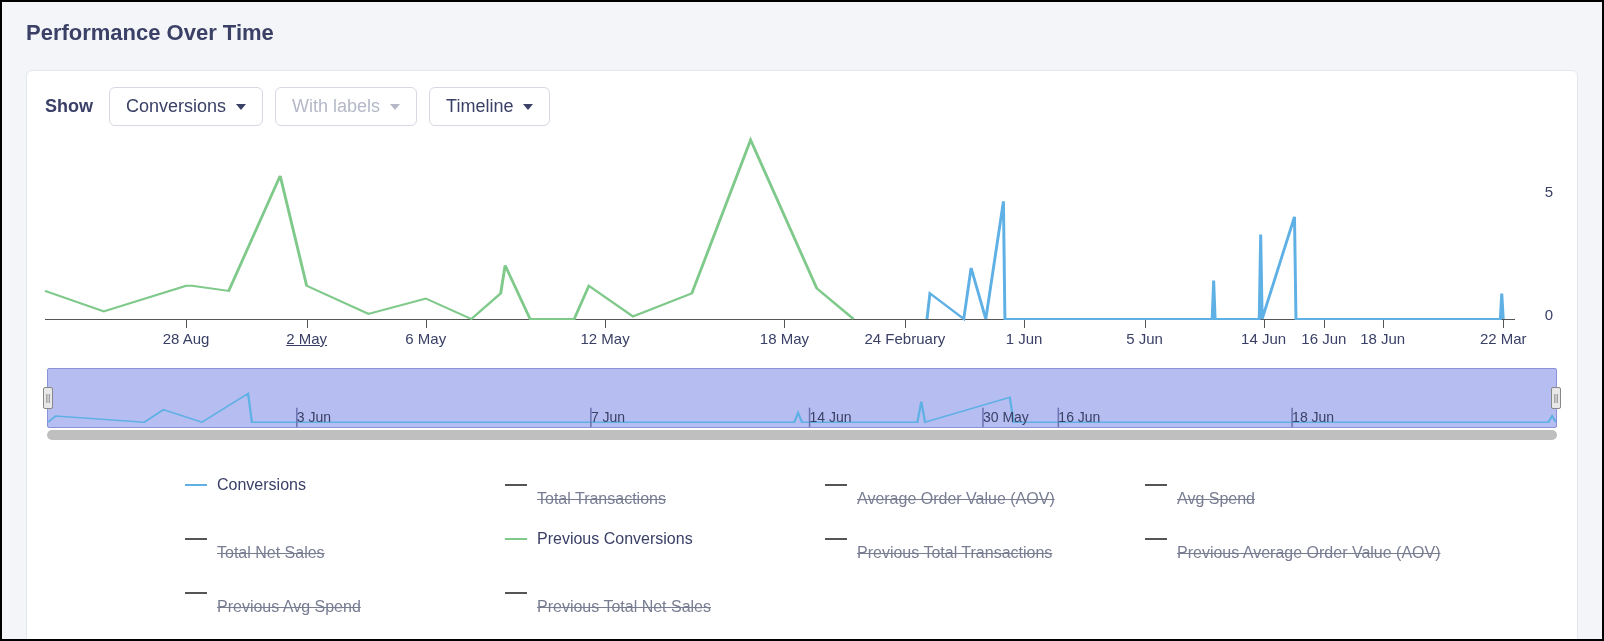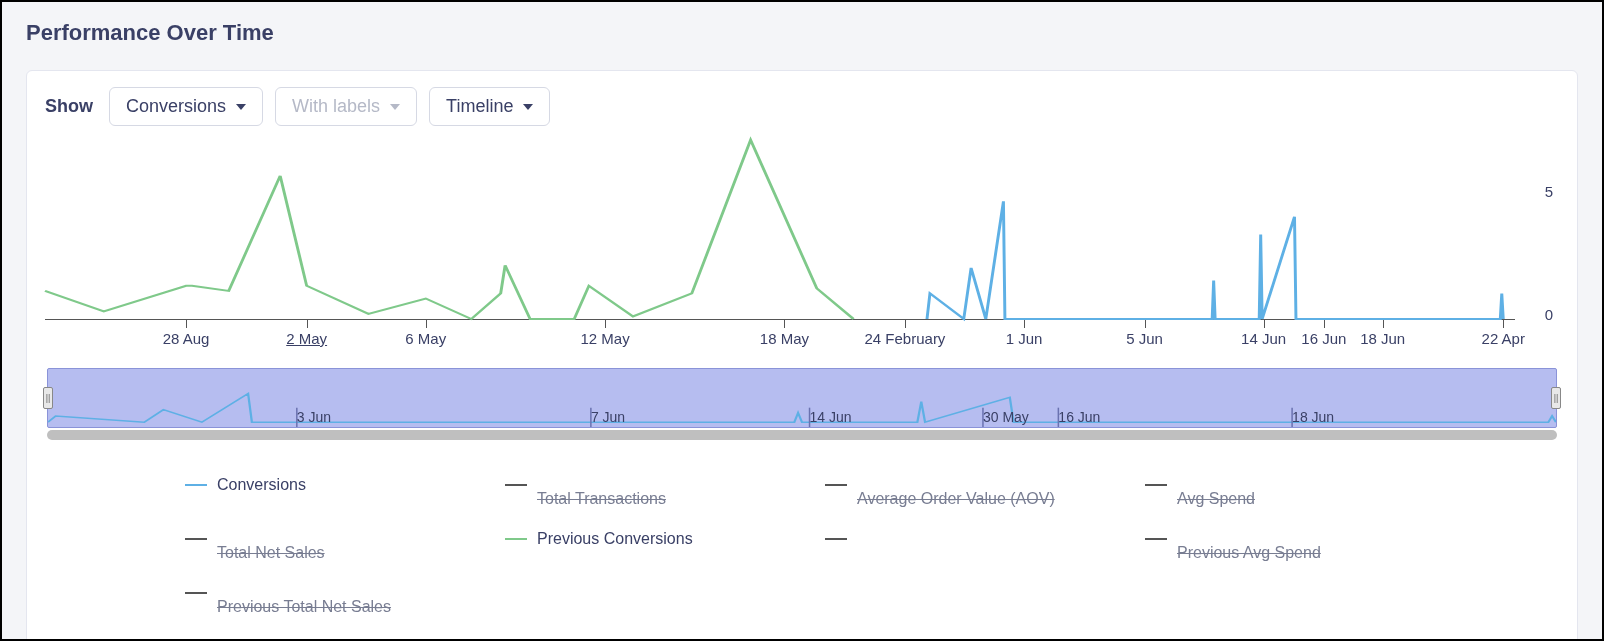--- a/index.html
+++ b/index.html
@@ -208,21 +208,21 @@
           <div class="xtick-label" style="left: 66.6%;">1 Jun</div>
           <div class="xtick" style="left: 74.8%;"></div>
           <div class="xtick-label" style="left: 74.8%;">5 Jun</div>
           <div class="xtick" style="left: 82.9%;"></div>
           <div class="xtick-label" style="left: 82.9%;">14 Jun</div>
           <div class="xtick" style="left: 87%;"></div>
           <div class="xtick-label" style="left: 87%;">16 Jun</div>
           <div class="xtick" style="left: 91%;"></div>
           <div class="xtick-label" style="left: 91%;">18 Jun</div>
           <div class="xtick" style="left: 99.2%;"></div>
-          <div class="xtick-label" style="left: 99.2%;">22 Apr</div>
+          <div class="xtick-label" style="left: 99.2%;">22 Mar</div>
         </div>
     </div>
 
     <div class="navigator" id="navigator">
       <svg id="nav-svg" preserveAspectRatio="none" viewBox="0 0 1000 60" style="position:absolute;left:0;top:0;width:100%;height:100%;">
           <path d="M0.0 55.0 L5.1 48.6 L63.8 55.0 L76.5 42.1 L102.0 55.0 L132.7 25.4 L135.2 55.0 L216.8 55.0 L270.4 55.0 L494.9 55.0 L497.4 45.4 L500.0 55.0 L576.5 55.0 L579.1 33.8 L581.6 55.0 L637.8 29.3 L640.3 55.0 L994.9 55.0 L997.4 48.6 L1000.0 55.0" stroke="#5eb0e5" stroke-width="1.5" fill="none"></path>
           <line x1="165" x2="165" y1="40" y2="60" stroke="#6a72b0" stroke-width="1"></line>
           <line x1="360" x2="360" y1="40" y2="60" stroke="#6a72b0" stroke-width="1"></line>
           <line x1="505" x2="505" y1="40" y2="60" stroke="#6a72b0" stroke-width="1"></line>
           <line x1="620" x2="620" y1="40" y2="60" stroke="#6a72b0" stroke-width="1"></line>
@@ -260,20 +260,25 @@
         <div class="legend-item off">
           <span class="legend-swatch" style="background: rgb(85, 85, 85);"></span>
           <span class="legend-label">Total Net Sales</span>
         </div>
         <div class="legend-item">
           <span class="legend-swatch" style="background: rgb(127, 201, 138);"></span>
           <span class="legend-label">Previous Conversions</span>
         </div>
         <div class="legend-item off">
           <span class="legend-swatch" style="background: rgb(85, 85, 85);"></span>
+          <span class="legend-label">Previous Total Transactions</span>
+        </div>
+        <div class="legend-item off">
+          <span class="legend-swatch" style="background: rgb(85, 85, 85);"></span>
+          <span class="legend-label">Previous Average Order Value (AOV)</span>
         </div>
         <div class="legend-item off">
           <span class="legend-swatch" style="background: rgb(85, 85, 85);"></span>
           <span class="legend-label">Previous Avg Spend</span>
         </div>
         <div class="legend-item off">
           <span class="legend-swatch" style="background: rgb(85, 85, 85);"></span>
           <span class="legend-label">Previous Total Net Sales</span>
         </div>
       </div>

